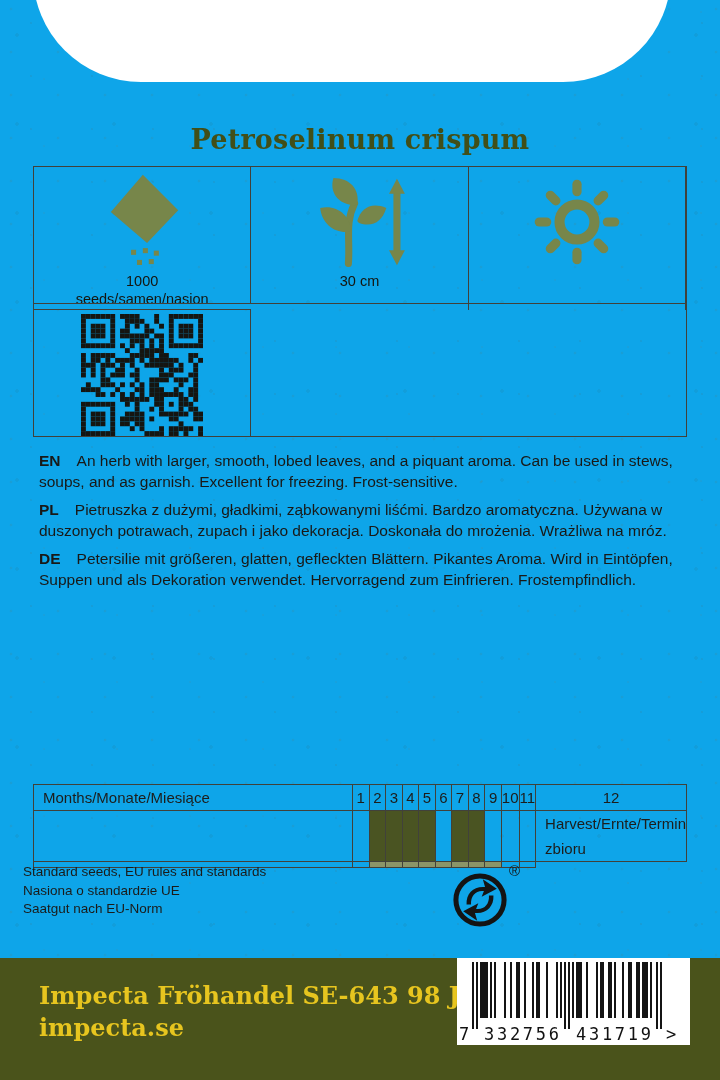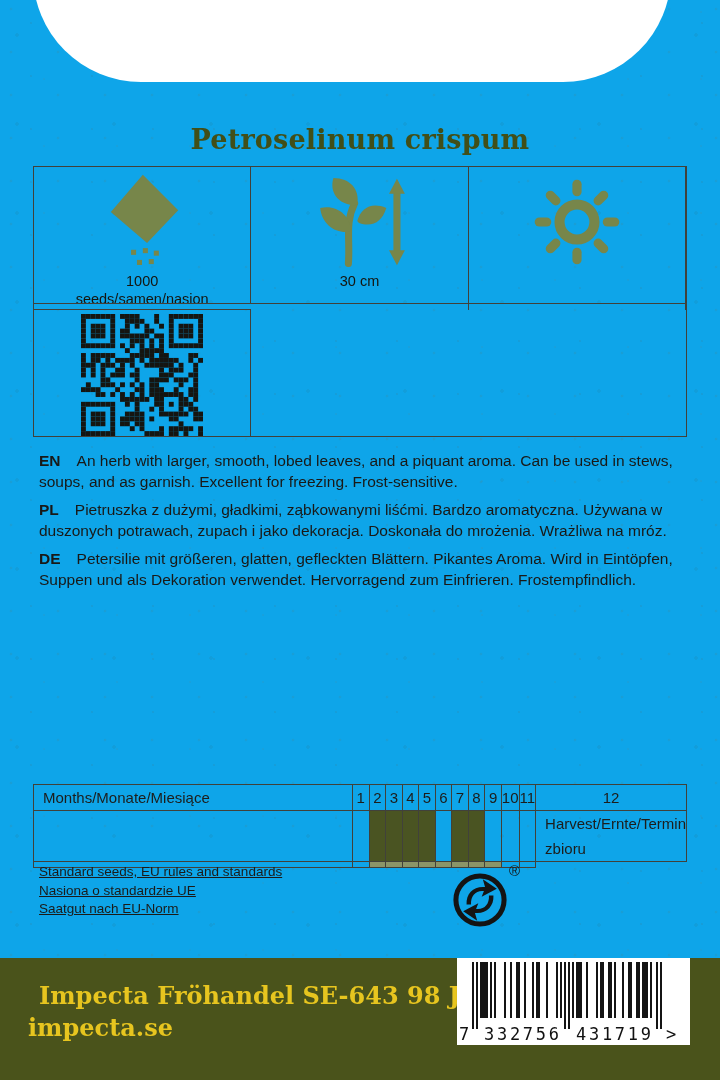--- a/index.html
+++ b/index.html
@@ -38,29 +38,29 @@
   .desc b{font-weight:700;margin-right:16px;}
   
   #calendar{position:absolute;left:33px;top:772px;width:654px;height:84px;display:grid;
             grid-template-columns:319px repeat(12,1fr);grid-template-rows:repeat(3,1fr);
             border-top:1.5px solid #41413a;border-left:1.5px solid #41413a;box-sizing:border-box;margin-top:12px;}
   .cal-cell{border-right:1.5px solid #41413a;border-bottom:1.5px solid #41413a;box-sizing:border-box;
             font:15px/25px "Liberation Sans",sans-serif;color:#1d1d1b;}
   .cal-label{padding-left:9px;}
   .cal-month{text-align:center;}
   
-  #standards{position:absolute;left:39px;top:863px;font:13.5px/18.5px "Liberation Sans",sans-serif;color:#1b1b19;text-decoration:underline;}
+  #standards{position:absolute;left:23px;top:863px;font:13.5px/18.5px "Liberation Sans",sans-serif;color:#1b1b19;}
   .green-dot{position:absolute;left:452px;top:862px;width:80px;height:62px;}
   .green-dot svg{position:absolute;left:0;top:10px;}
   .gd-r{position:absolute;left:57px;top:0;font:15px "Liberation Sans",sans-serif;color:#141414;}
   #germination{position:absolute;left:39px;top:929px;font:13.5px "Liberation Sans",sans-serif;color:#1b1b19;}
   
   .band{position:absolute;left:0;top:958px;width:720px;height:122px;background:#4a531b;}
   .brand-address{position:absolute;left:39px;top:23px;font:700 24px "DejaVu Serif",serif;color:#e7c51f;}
-  .brand-site{position:absolute;left:28px;top:55px;font:700 24px "DejaVu Serif",serif;color:#e7c51f;}
+  .brand-site{position:absolute;left:39px;top:55px;font:700 24px "DejaVu Serif",serif;color:#e7c51f;}
   .barcode-box{position:absolute;left:457px;top:0;width:233px;height:87px;background:#ffffff;}
   .barcode-box text{font-family:"DejaVu Sans Mono",monospace;font-size:17px;fill:#111111;}
 </style>
 </head>
 <body>
 
 <div class="page">
   <div class="cutout"></div>
 
   <h1 class="title">Petroselinum crispum</h1>

